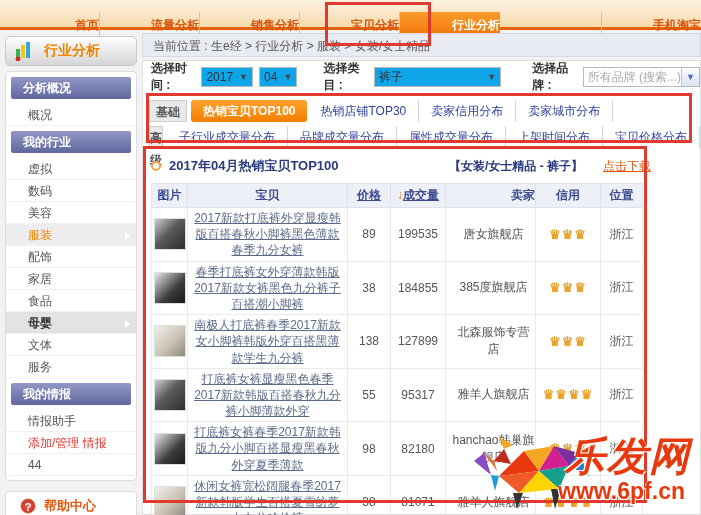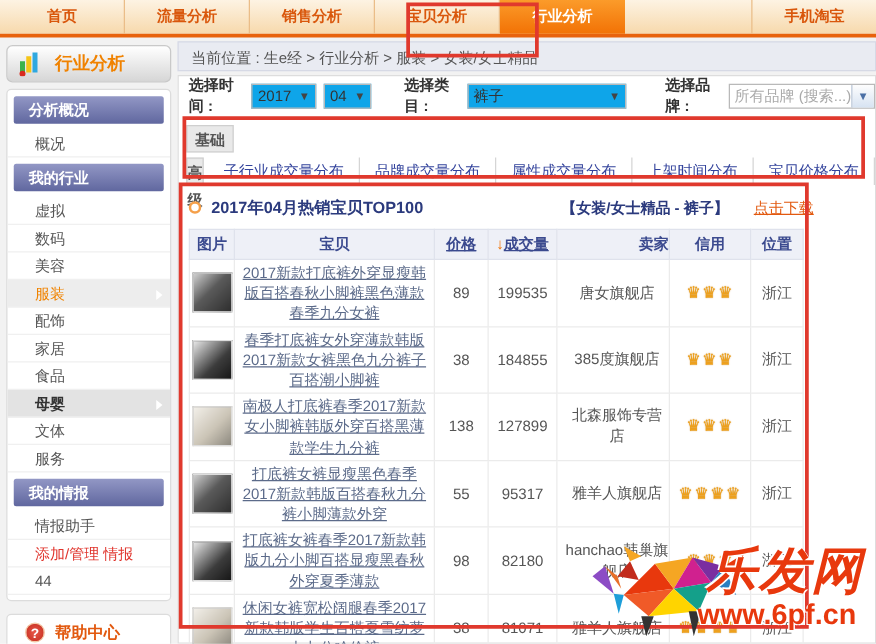--- a/index.html
+++ b/index.html
@@ -2,22 +2,22 @@
 <html><head>
 <meta charset="utf-8">
 <style>
   * { margin:0; padding:0; box-sizing:border-box; }
   html,body { width:701px; height:515px; overflow:hidden; }
   body { font-family:"Liberation Sans","DejaVu Sans",sans-serif; background:#f2f2f2; position:relative; font-size:12px; }
 
   
   .topnav { position:absolute; left:0; top:0; width:701px; height:30px;
     background:linear-gradient(#fdf3e3,#f7d9ac); border-bottom:3px solid #e8620c; display:flex; }
-  .nav-tab { width:100px; height:27px; line-height:27px; text-align:center; color:#d9570c;
-    font-weight:bold; border-right:1px solid #eabd88; cursor:pointer; }
+  .nav-tab { width:100px; height:27px; line-height:27px; text-align:right; color:#d9570c;
+    font-weight:bold; border-right:1px solid #eabd88; cursor:pointer;margin-top:12px; }
   .nav-tab.active { background:linear-gradient(#fb9b2a,#f27205); color:#fff; border-right:none; }
   .nav-spacer { flex:1; }
   .nav-tab.right { border-left:1px solid #eabd88; border-right:none; }
 
   
   .anno { position:absolute; border:3px solid #e0392d; background:transparent; pointer-events:none; z-index:50; }
 
   
   .sidebar { position:absolute; left:5px; top:36px; width:132px; }
   .sb-header { height:30px; border:1px solid #c9c9c9; border-radius:5px;
@@ -177,20 +177,26 @@
     <span class="f-label">选择品牌 :</span>
     <span class="combo">
       <span class="ph">所有品牌 (搜索...)</span>
       <span class="btn">▼</span>
     </span>
   </div>
 
   <div class="tabs-box">
     <div class="tab-row">
       <span class="tab-key">基础</span>
+      <span style="display:flex;">
+          <span class="tab-item active">热销宝贝TOP100</span>
+          <span class="tab-item">热销店铺TOP30</span>
+          <span class="tab-item">卖家信用分布</span>
+          <span class="tab-item">卖家城市分布</span>
+        </span>
     </div>
     <div class="tab-row" style="margin-top:2px;">
       <span class="tab-key">高级</span>
       <span style="display:flex;">
           <span class="tab-item">子行业成交量分布</span>
           <span class="tab-item">品牌成交量分布</span>
           <span class="tab-item">属性成交量分布</span>
           <span class="tab-item">上架时间分布</span>
           <span class="tab-item">宝贝价格分布</span>
         </span>

